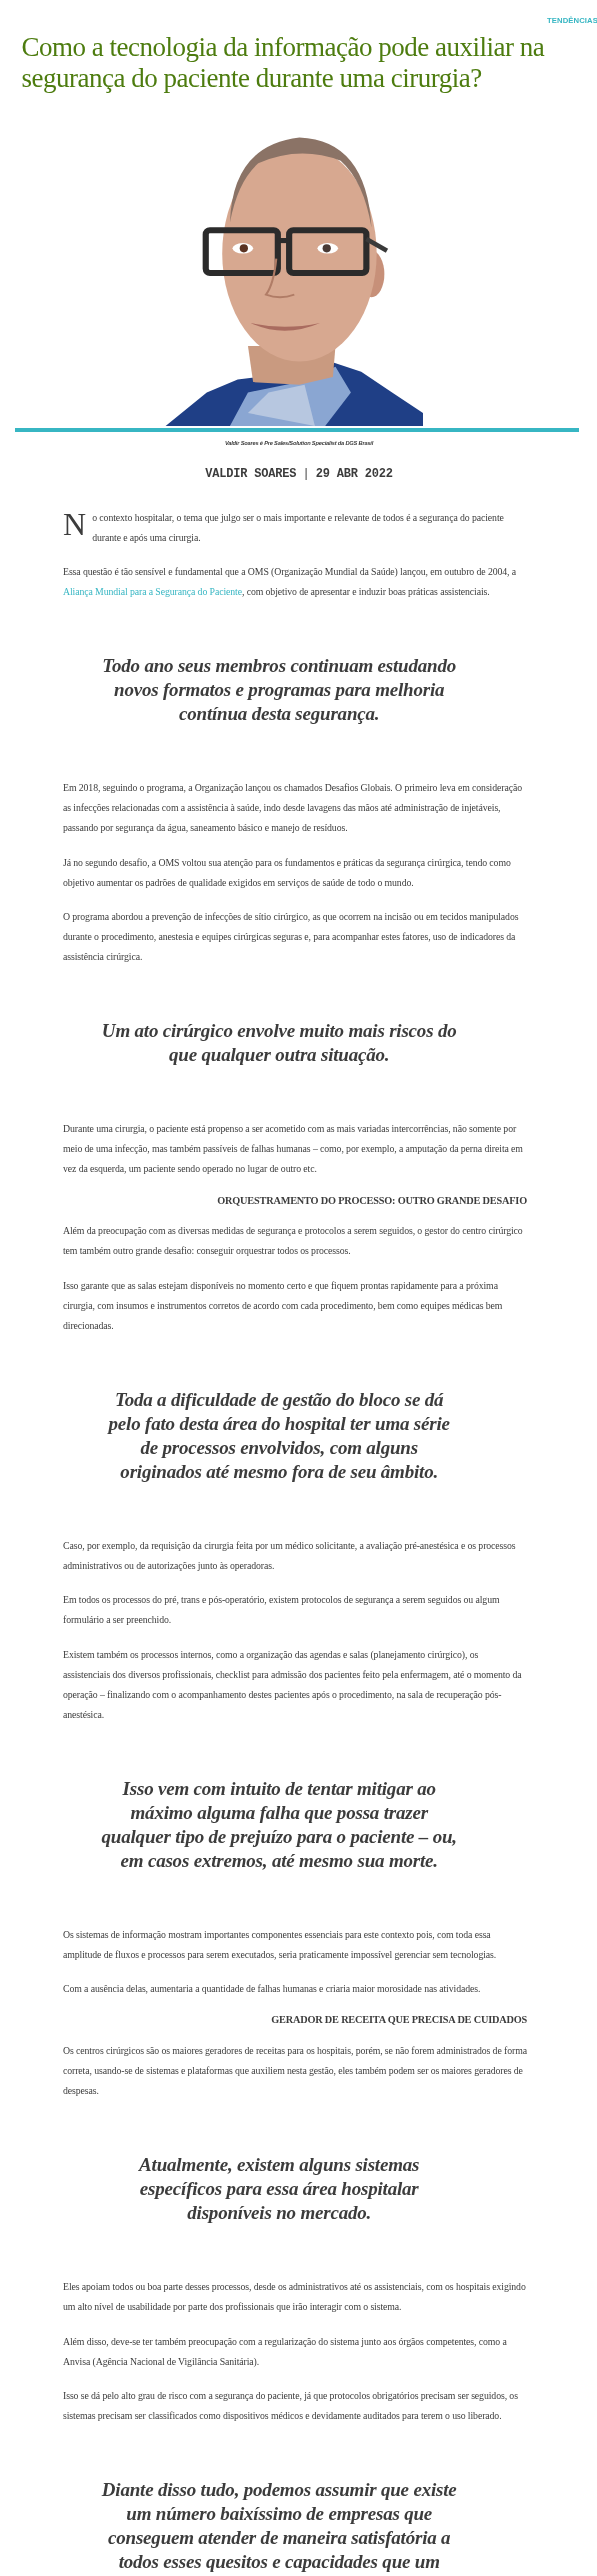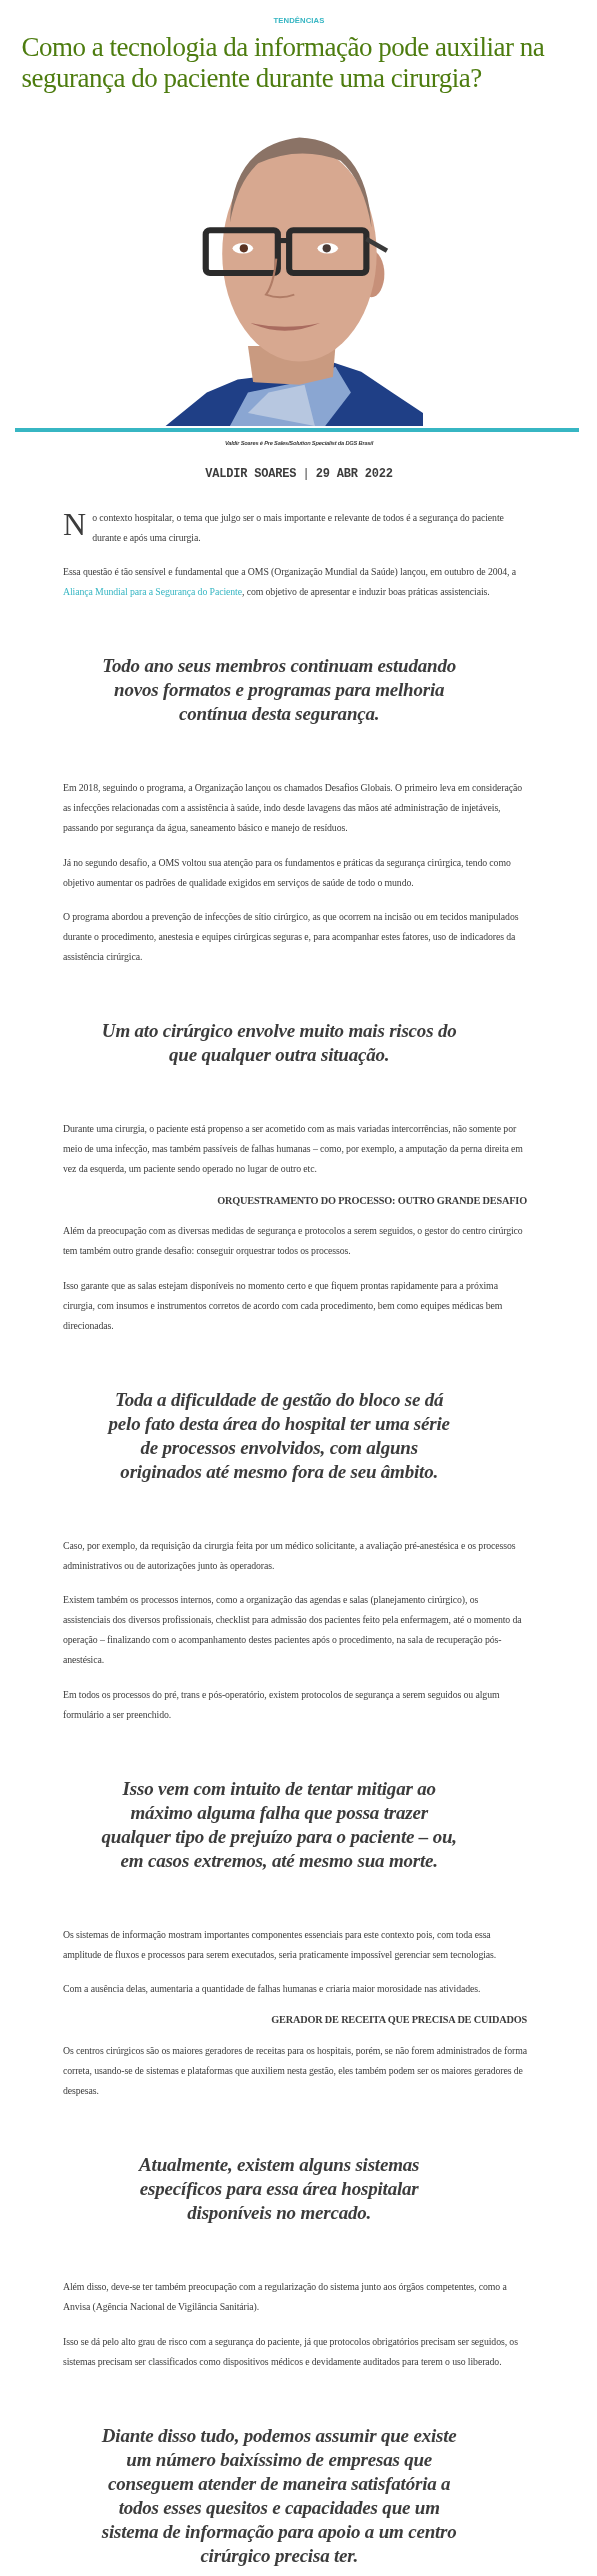--- a/index.html
+++ b/index.html
@@ -4,21 +4,21 @@
 <style>
   * { box-sizing: border-box; margin: 0; padding: 0; }
   html, body { background: #ffffff; }
   body {
     width: 598px;
     color: #3c3c3c;
     font-family: "Liberation Serif", "DejaVu Serif", serif;
   }
   .page { width: 598px; position: relative; }
   .category {
-    text-align: center;
+    text-align: right;
     padding-top: 15.5px;
     font-family: "Liberation Sans", "DejaVu Sans", sans-serif;
     font-weight: bold;
     font-size: 7.7px;
     letter-spacing: 0.1px;
     color: #37b6c3;
     height: 32px;
   }
   .title {
     font-family: "Liberation Serif", "DejaVu Serif", serif;
@@ -184,32 +184,33 @@
     <div class="pullquote">Um ato cirúrgico envolve muito mais riscos do que qualquer outra situação.</div>
 
     <p>Durante uma cirurgia, o paciente está propenso a ser acometido com as mais variadas intercorrências, não somente por meio de uma infecção, mas também passíveis de falhas humanas – como, por exemplo, a amputação da perna direita em vez da esquerda, um paciente sendo operado no lugar de outro etc.</p>
     <h3>ORQUESTRAMENTO DO PROCESSO: OUTRO GRANDE DESAFIO</h3>
     <p>Além da preocupação com as diversas medidas de segurança e protocolos a serem seguidos, o gestor do centro cirúrgico tem também outro grande desafio: conseguir orquestrar todos os processos.</p>
     <p>Isso garante que as salas estejam disponíveis no momento certo e que fiquem prontas rapidamente para a próxima cirurgia, com insumos e instrumentos corretos de acordo com cada procedimento, bem como equipes médicas bem direcionadas.</p>
 
     <div class="pullquote">Toda a dificuldade de gestão do bloco se dá pelo fato desta área do hospital ter uma série de processos envolvidos, com alguns originados até mesmo fora de seu âmbito.</div>
 
     <p>Caso, por exemplo, da requisição da cirurgia feita por um médico solicitante, a avaliação pré-anestésica e os processos administrativos ou de autorizações junto às operadoras.</p>
+    <p>Em todos os processos do pré, trans e pós-operatório, existem protocolos de segurança a serem seguidos ou algum formulário a ser preenchido.</p>
     <p>Existem também os processos internos, como a organização das agendas e salas (planejamento cirúrgico), os assistenciais dos diversos profissionais, checklist para admissão dos pacientes feito pela enfermagem, até o momento da operação – finalizando com o acompanhamento destes pacientes após o procedimento, na sala de recuperação pós-anestésica.</p>
-    <p>Em todos os processos do pré, trans e pós-operatório, existem protocolos de segurança a serem seguidos ou algum formulário a ser preenchido.</p>
 
     <div class="pullquote">Isso vem com intuito de tentar mitigar ao máximo alguma falha que possa trazer qualquer tipo de prejuízo para o paciente – ou, em casos extremos, até mesmo sua morte.</div>
 
     <p>Os sistemas de informação mostram importantes componentes essenciais para este contexto pois, com toda essa amplitude de fluxos e processos para serem executados, seria praticamente impossível gerenciar sem tecnologias.</p>
     <p>Com a ausência delas, aumentaria a quantidade de falhas humanas e criaria maior morosidade nas atividades.</p>
     <h3>GERADOR DE RECEITA QUE PRECISA DE CUIDADOS</h3>
     <p>Os centros cirúrgicos são os maiores geradores de receitas para os hospitais, porém, se não forem administrados de forma correta, usando-se de sistemas e plataformas que auxiliem nesta gestão, eles também podem ser os maiores geradores de despesas.</p>
 
     <div class="pullquote">Atualmente, existem alguns sistemas específicos para essa área hospitalar disponíveis no mercado.</div>
 
+    <p>Eles apoiam todos ou boa parte desses processos, desde os administrativos até os assistenciais, com os hospitais exigindo um alto nível de usabilidade por parte dos profissionais que irão interagir com o sistema.</p>
     <p>Além disso, deve-se ter também preocupação com a regularização do sistema junto aos órgãos competentes, como a Anvisa (Agência Nacional de Vigilância Sanitária).</p>
     <p>Isso se dá pelo alto grau de risco com a segurança do paciente, já que protocolos obrigatórios precisam ser seguidos, os sistemas precisam ser classificados como dispositivos médicos e devidamente auditados para terem o uso liberado.</p>
 
     <div class="pullquote">Diante disso tudo, podemos assumir que existe um número baixíssimo de empresas que conseguem atender de maneira satisfatória a todos esses quesitos e capacidades que um sistema de informação para apoio a um centro cirúrgico precisa ter.</div>
 
     <p>Disponível no Brasil, pode-se destacar a solução para centro cirúrgico chamada O4C da empresa DGS Brasil do grupo Dedalus, uma das maiores empresas de software para área de saúde do mundo, presente em quase 40 países.</p>
 
   </div>
 </div>
 

